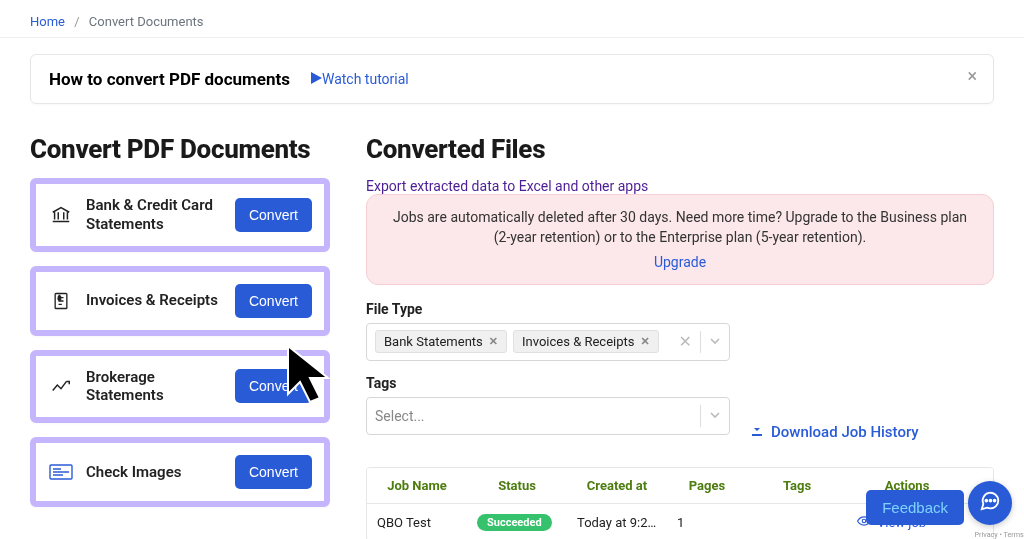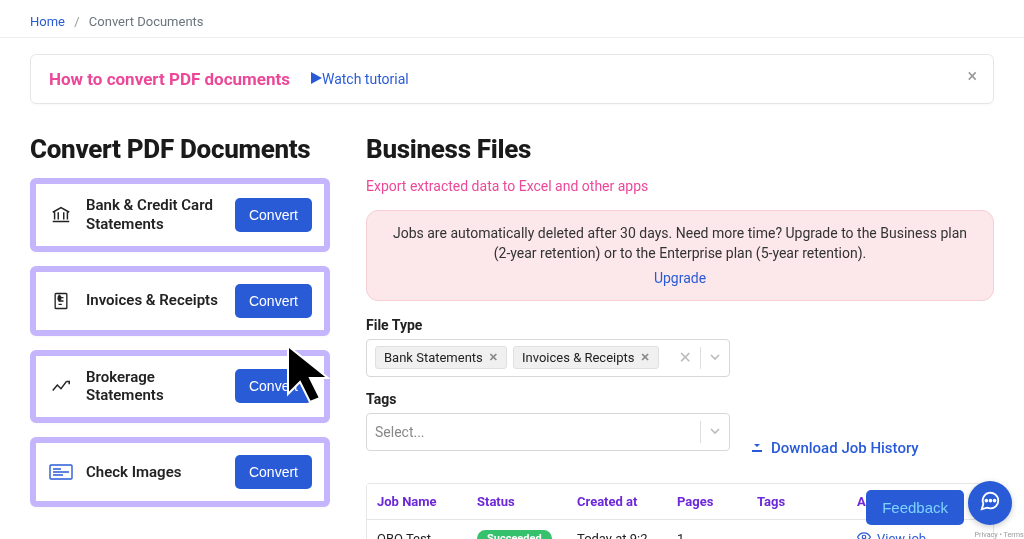--- a/index.html
+++ b/index.html
@@ -6,30 +6,30 @@
   body { font-family: -apple-system, BlinkMacSystemFont, "Segoe UI", Roboto, Arial, sans-serif; background: #fff; color: #222; width: 1024px; height: 539px; overflow: hidden; position: relative; }
   a { text-decoration: none; }
 
   .breadcrumb { padding: 14px 30px 8px; font-size: 13px; color: #6c757d; border-bottom: 1px solid #eee; }
   .breadcrumb a { color: #2a5bd7; }
   .breadcrumb .sep { margin: 0 6px; color: #999; }
 
   .page { padding: 0 30px; }
 
   .tutorial-bar { border: 1px solid #e6e6e6; border-radius: 6px; margin: 16px 0 30px; padding: 14px 18px; display: flex; align-items: center; gap: 20px; position: relative; box-shadow: 0 1px 2px rgba(0,0,0,0.03); }
-  .tutorial-bar h3 { color: #ec4899; font-weight: 700; font-size: 17px; }
+  .tutorial-bar h3 { color: #000000; font-weight: 700; font-size: 17px; }
   .tutorial-bar .watch { color: #2a5bd7; font-size: 14px; display: inline-flex; align-items: center; }
   .tutorial-bar .close { position: absolute; right: 16px; top: 12px; color: #999; font-size: 18px; cursor: pointer; line-height: 1; }
 
   .cols { display: flex; gap: 36px; align-items: flex-start; }
   .left { width: 300px; flex-shrink: 0; }
   .right { flex: 1; }
 
   h2.section-title { font-size: 26px; font-weight: 800; color: #1a1a1a; margin-bottom: 14px; letter-spacing: -0.3px; }
-  .right .subtitle { color: #ec4899; font-size: 14px; margin-bottom: 16px; }
+  .right .subtitle { color: #4c1d95; font-size: 14px; margin-bottom: 0; }
 
   .doc-card { border: 6px solid #c4b5fd; border-radius: 6px; padding: 12px 12px; display: flex; align-items: center; gap: 12px; margin-bottom: 14px; box-shadow: 0 1px 2px rgba(0,0,0,0.03); }
   .doc-card .icon-wrap { width: 26px; display: flex; justify-content: center; flex-shrink: 0; }
   .doc-card .label { flex: 1; font-weight: 600; font-size: 15px; line-height: 1.25; }
   .btn-primary { background: #2a5bd7; color: #fff; border: none; border-radius: 5px; padding: 9px 14px; font-size: 14px; font-weight: 500; cursor: pointer; }
 
   .alert { background: #fce8ea; border: 1px solid #f5cfd3; color: #333; border-radius: 12px; padding: 12px 18px; font-size: 14px; text-align: center; margin-bottom: 16px; line-height: 1.45; }
   .alert a { color: #2a5bd7; display: inline-block; margin-top: 4px; }
 
   .field-label { font-weight: 700; font-size: 14px; margin-bottom: 6px; }
@@ -40,21 +40,21 @@
   .select-tail { margin-left: auto; display: flex; align-items: center; gap: 8px; color: #bbb; }
   .select-tail .divider { width: 1px; height: 22px; background: #ddd; }
 
   .tags-row { display: flex; align-items: flex-end; gap: 20px; margin-bottom: 18px; }
   .tags-row .left-field { flex: 0 0 340px; }
   .dl-link { color: #2a5bd7; font-size: 15px; font-weight: 500; display: inline-flex; align-items: center; gap: 7px; margin-bottom: 8px; }
 
   .table { border: 1px solid #e6e6e6; border-radius: 4px; overflow: hidden; }
   .table-head, .table-row { display: grid; grid-template-columns: 100px 100px 100px 80px 100px 120px; align-items: center; font-size: 13px; }
   .table-head { background: #fff; border-bottom: 1px solid #e6e6e6; }
-  .table-head .th { padding: 10px 10px; font-weight: 700; color: #6d28d9; }
+  .table-head .th { padding: 10px 10px; font-weight: 700; color: #4d7c0f; text-align: center; }
   .table-row .td { padding: 10px 10px; white-space: nowrap; overflow: hidden; text-overflow: ellipsis; }
   .badge-success { background: #36c26c; color: #fff; border-radius: 12px; padding: 2px 10px; font-size: 11px; font-weight: 700; display: inline-block; }
   .view-link { color: #2a5bd7; display: inline-flex; align-items: center; gap: 6px; }
 
   .feedback-btn { position: absolute; right: 60px; bottom: 14px; background: #2a5bd7; color: #7dd3fc; border: none; border-radius: 5px; padding: 9px 16px; font-size: 15px; font-weight: 500; cursor: pointer; z-index: 10; margin-left: 10px; }
   .chat-bubble { position: absolute; right: 12px; bottom: 14px; width: 44px; height: 44px; border-radius: 50%; background: #2a5bd7; display: flex; align-items: center; justify-content: center; color: #fff; cursor: pointer; z-index: 10; box-shadow: 0 2px 6px rgba(0,0,0,0.2); }
   .recaptcha { position: absolute; right: 0; bottom: 0; font-size: 8px; color: #999; transform: scale(0.9); transform-origin: bottom right; }
 
   .cursor { position: absolute; left: 286px; top: 344px; z-index: 50; pointer-events: none; }
 </style>
@@ -125,21 +125,21 @@
               <rect x="1" y="1" width="22" height="14" rx="1"></rect>
               <path d="M4 5h8M4 8h16M4 11h10"></path>
             </svg>
         </span>
         <span class="label">Check Images</span>
         <button class="btn-primary">Convert</button>
       </div>
     </div>
 
     <div class="right">
-      <h2 class="section-title">Business Files</h2>
+      <h2 class="section-title">Converted Files</h2>
       <div class="subtitle">Export extracted data to Excel and other apps</div>
 
       <div class="alert">
         <span>Jobs are automatically deleted after 30 days. Need more time? Upgrade to the Business plan (2-year retention) or to the Enterprise plan (5-year retention).</span><br>
         <a href="#">Upgrade</a>
       </div>
 
       <div class="field-label">File Type</div>
       <div class="select-box">
         <span class="chip">

